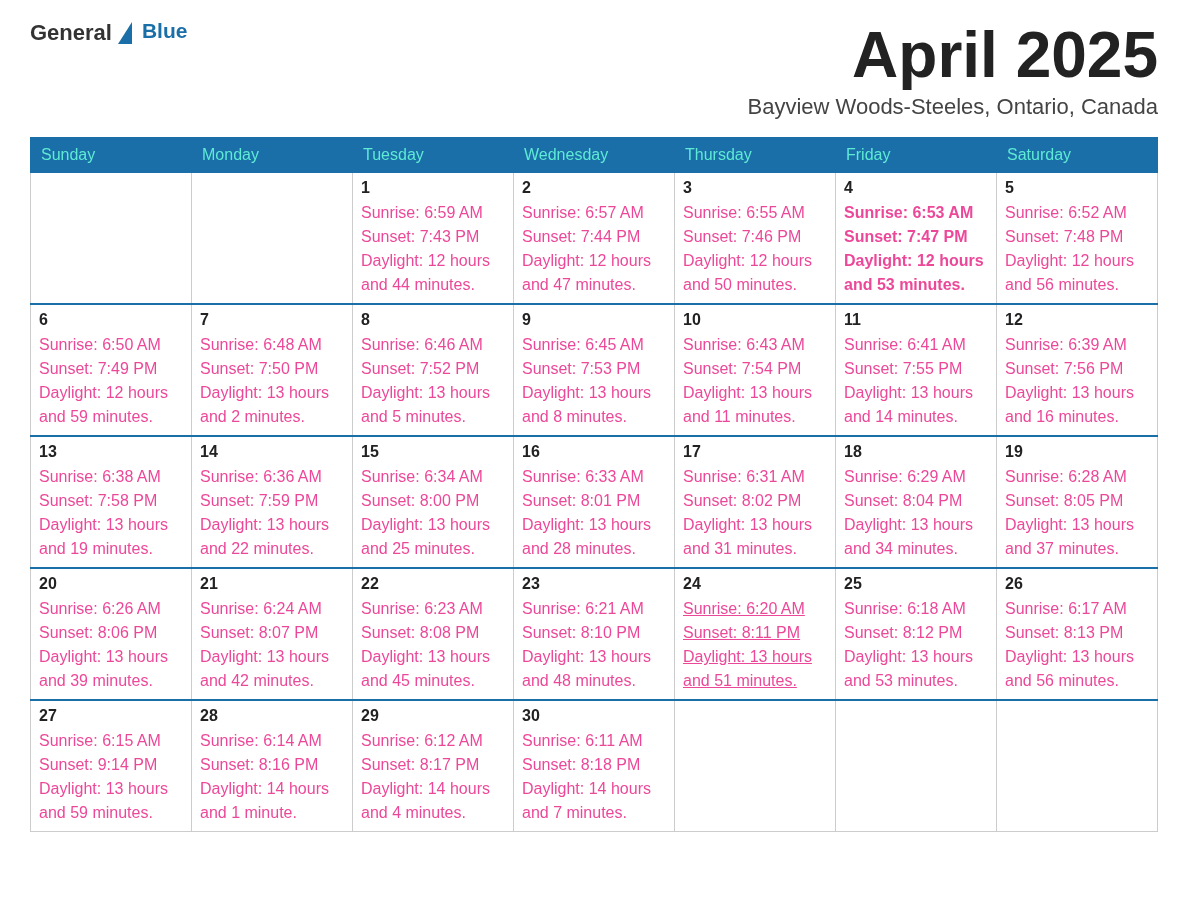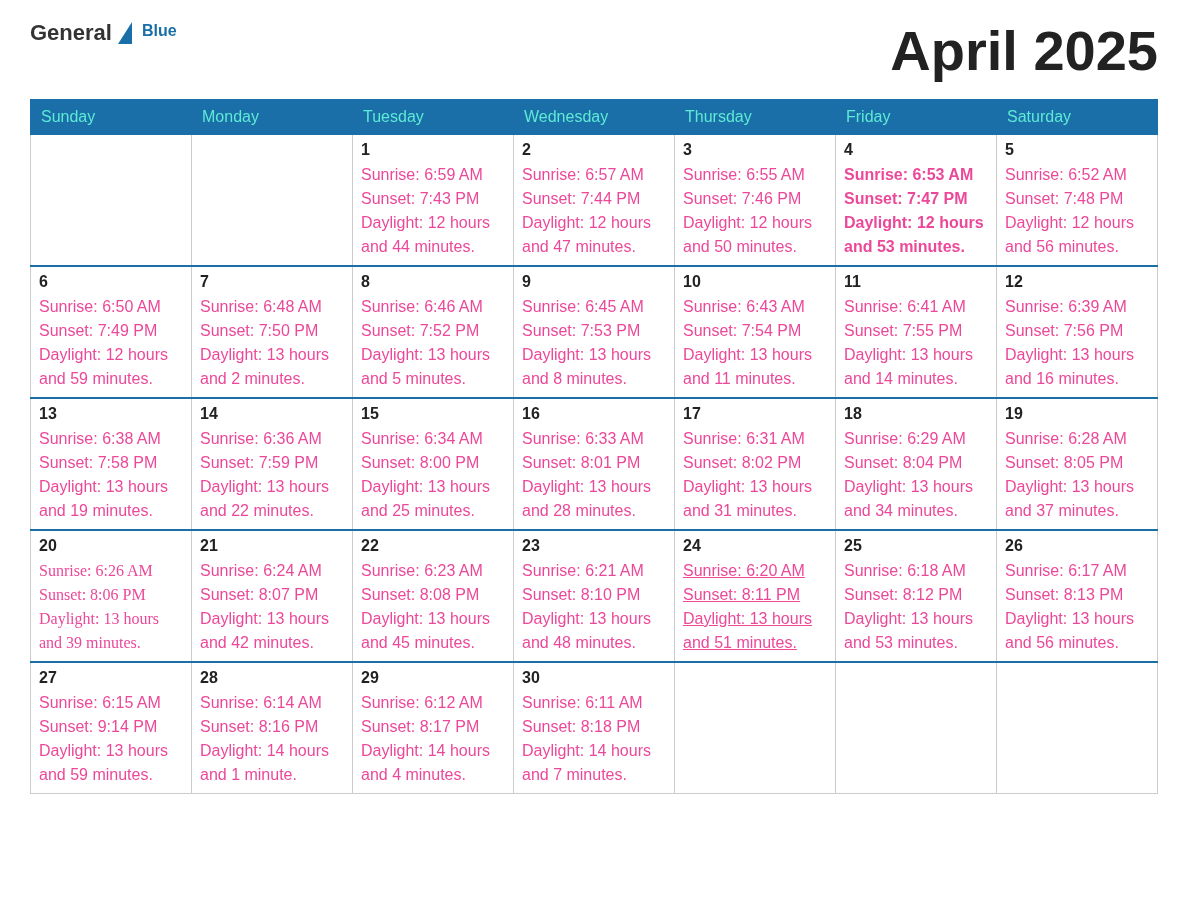--- a/index.html
+++ b/index.html
@@ -20,37 +20,37 @@
       display: flex;
       align-items: center;
       gap: 4px;
     }
     .logo-text-general {
       font-size: 22px;
       font-weight: bold;
       color: #333;
     }
     .logo-text-blue {
-      font-size: 16px;
+      font-size: 21px;
       font-weight: bold;
       color: #1a6fa8;
     }
     .logo-triangle {
       width: 0;
       height: 0;
       border-left: 14px solid transparent;
       border-bottom: 22px solid #1a6fa8;
       display: inline-block;
       margin-left: 2px;
     }
     .title-block {
       text-align: right;
     }
     .month-title {
-      font-size: 56px;
+      font-size: 64px;
       font-weight: bold;
       color: #222;
       line-height: 1.1;
     }
     .location-title {
       font-size: 22px;
       color: #444;
       margin-top: 4px;
     }
     .calendar {
@@ -104,20 +104,21 @@
 
 <div class="header">
   <div class="logo">
     <span class="logo-text-general">General</span>
     <span class="logo-triangle"></span>
     <br>
     <span class="logo-text-blue" style="display:block; margin-top:-4px; margin-left:2px;">Blue</span>
   </div>
   <div class="title-block">
     <div class="month-title">April 2025</div>
+    <div class="location-title">Bayview Woods-Steeles, Ontario, Canada</div>
   </div>
 </div>
 
 <table class="calendar">
   <thead>
     <tr>
       <th>Sunday</th>
       <th>Monday</th>
       <th>Tuesday</th>
       <th>Wednesday</th>
@@ -264,21 +265,21 @@
           <span class="day-number">19</span>
           <div class="day-info" style="white-space: pre-line;">Sunrise: 6:28 AM
 Sunset: 8:05 PM
 Daylight: 13 hours
 and 37 minutes.</div>
         </td>
       </tr>
       <tr class="row-divider">
         <td>
           <span class="day-number">20</span>
-          <div class="day-info" style="white-space: pre-line; font-family: Liberation Serif, serif;">Sunrise: 6:26 AM
+          <div class="day-info" style="white-space: pre-line;">Sunrise: 6:26 AM
 Sunset: 8:06 PM
 Daylight: 13 hours
 and 39 minutes.</div>
         </td>
         <td>
           <span class="day-number">21</span>
           <div class="day-info" style="white-space: pre-line;">Sunrise: 6:24 AM
 Sunset: 8:07 PM
 Daylight: 13 hours
 and 42 minutes.</div>

